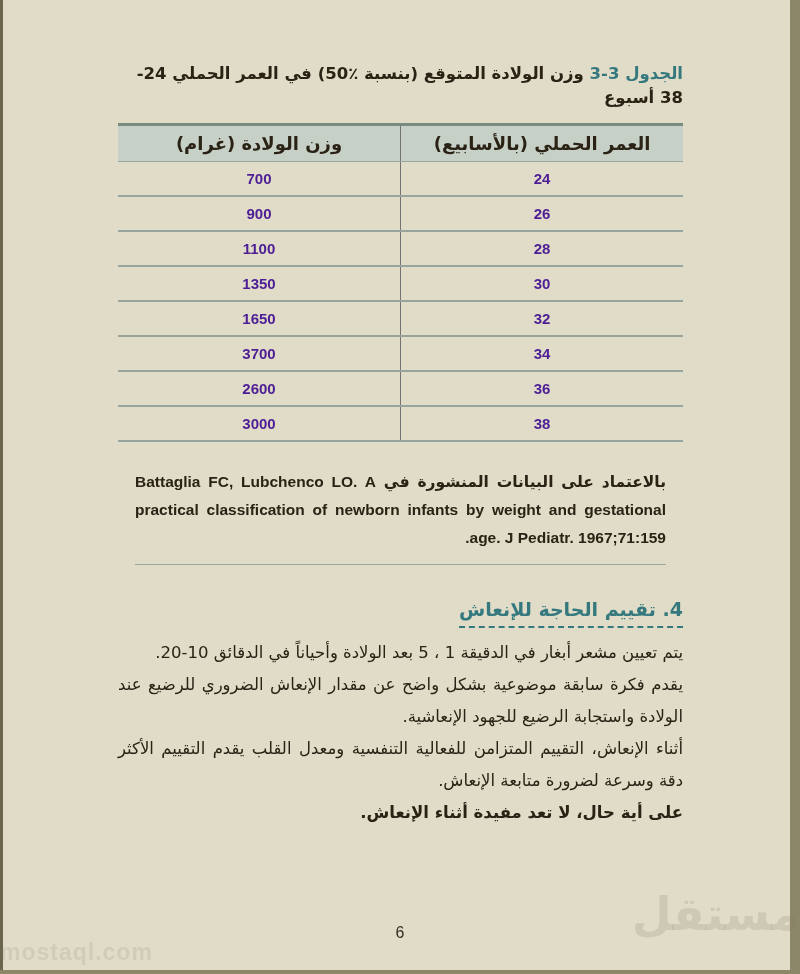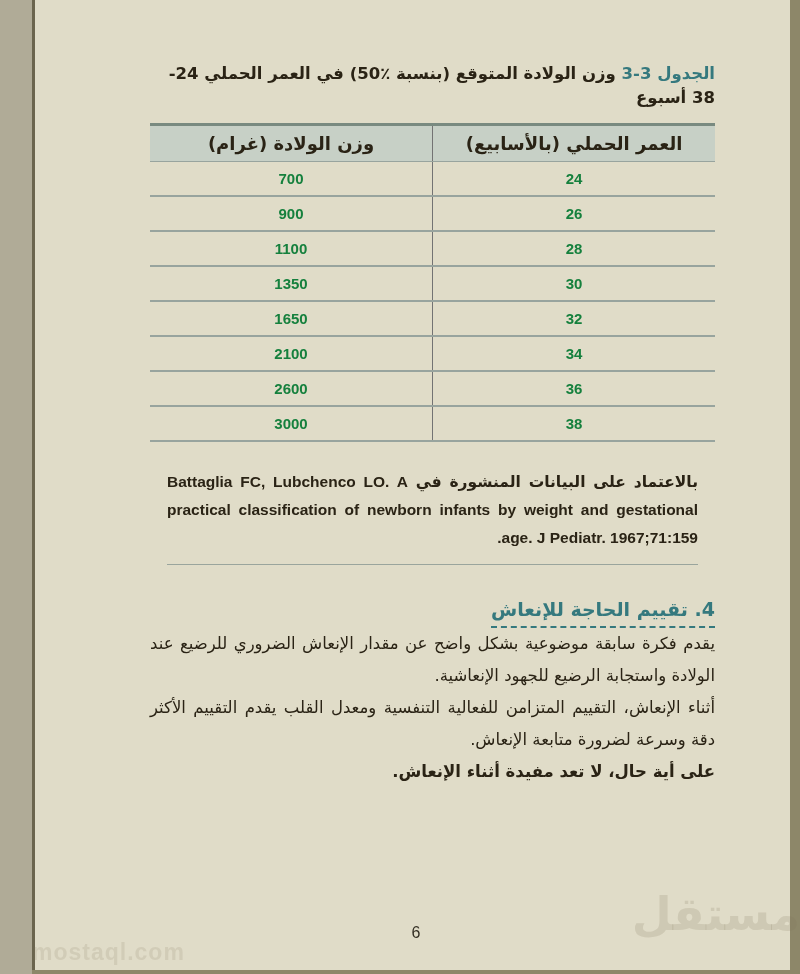--- a/index.html
+++ b/index.html
@@ -1,30 +1,30 @@
 <!DOCTYPE html>
 <html lang="ar" dir="rtl"><head>
 <meta charset="utf-8">
 <style>
   html,body{margin:0;padding:0;background:#b0ab97;}
-  .page{position:relative;width:720px;height:974px;background:#e0dcc8;overflow:hidden;
-        font-family:"DejaVu Sans",sans-serif;direction:rtl;padding-left:48px;}
+  .page{position:relative;width:800px;height:974px;background:#e0dcc8;overflow:hidden;
+        font-family:"DejaVu Sans",sans-serif;direction:rtl;}
   .edge-left{position:absolute;left:0;top:0;bottom:0;width:3px;background:#6b654e;}
   .edge-right{position:absolute;right:0;top:0;bottom:0;width:10px;background:#8d8769;}
   .edge-bottom{position:absolute;left:0;right:0;bottom:0;height:4px;background:#8d8769;}
   .content{position:absolute;top:0;left:118px;width:565px;}
   .tbl-title{margin:62px 0 0 0;text-align:right;font-size:16.5px;font-weight:bold;
              color:#2a2315;line-height:24px;}
   .tbl-title .lab{color:#35797e;}
   table{width:100%;border-collapse:collapse;margin-top:13px;direction:rtl;}
   thead tr{background:#c7d0c6;}
   th{height:33px;font-size:18px;font-weight:bold;color:#2a2315;text-align:center;
      border-top:3px solid #798a80;border-bottom:1px solid #98a49e;
      font-family:"DejaVu Sans",sans-serif;}
-  td{height:31px;font-size:15px;font-weight:bold;color:#15803d;text-align:center;
+  td{height:31px;font-size:15px;font-weight:bold;color:#4c1d95;text-align:center;
      border-bottom:2px solid #98a49e;font-family:"Liberation Sans","DejaVu Sans",sans-serif;}
   th:first-child,td:first-child{border-left:1px solid #737373;width:50%;}
   .citation{margin:17px;padding:9px 0 12px 0;font-size:15.5px;line-height:28px;
             font-weight:bold;color:#2a2315;text-align:justify;border-bottom:1px solid #9aa59d;
             font-family:"Liberation Sans","DejaVu Sans",sans-serif;}
   .sec-head-wrap{margin:33px 0 0 0;text-align:right;}
   .sec-head{display:inline-block;font-size:19px;font-weight:bold;color:#35797e;
             border-bottom:2px dashed #35797e;padding-bottom:6px;margin:0;}
   .body-par{margin:0;font-size:16.5px;line-height:32px;color:#2a2315;text-align:justify;}
   .body-par.first{margin-top:9px;}
@@ -71,39 +71,40 @@
         <tr>
           <td>30</td>
           <td>1350</td>
         </tr>
         <tr>
           <td>32</td>
           <td>1650</td>
         </tr>
         <tr>
           <td>34</td>
-          <td>2100</td>
+          <td>3700</td>
         </tr>
         <tr>
           <td>36</td>
           <td>2600</td>
         </tr>
         <tr>
           <td>38</td>
           <td>3000</td>
         </tr>
       </tbody>
     </table>
 
     <p class="citation"><span>بالاعتماد على البيانات المنشورة في </span><span dir="ltr">Battaglia FC, Lubchenco LO. A practical classification of newborn infants by weight and gestational age. J Pediatr. 1967;71:159</span><span>.</span></p>
 
     <div class="sec-head-wrap">
       <h2 class="sec-head">4. تقييم الحاجة للإنعاش</h2>
     </div>
 
+    <p class="body-par first">يتم تعيين مشعر أبغار في الدقيقة 1 ، 5 بعد الولادة وأحياناً في الدقائق 10‐20.</p>
     <p class="body-par">يقدم فكرة سابقة موضوعية بشكل واضح عن مقدار الإنعاش الضروري للرضيع عند الولادة واستجابة الرضيع للجهود الإنعاشية.</p>
     <p class="body-par">أثناء الإنعاش، التقييم المتزامن للفعالية التنفسية ومعدل القلب يقدم التقييم الأكثر دقة وسرعة لضرورة متابعة الإنعاش.</p>
     <p class="body-par emph">على أية حال، لا تعد مفيدة أثناء الإنعاش.</p>
   </div>
 
   <div class="watermark">
     <div class="wm-ar">مستقل</div>
     <div class="wm-en">mostaql.com</div>
   </div>
 

